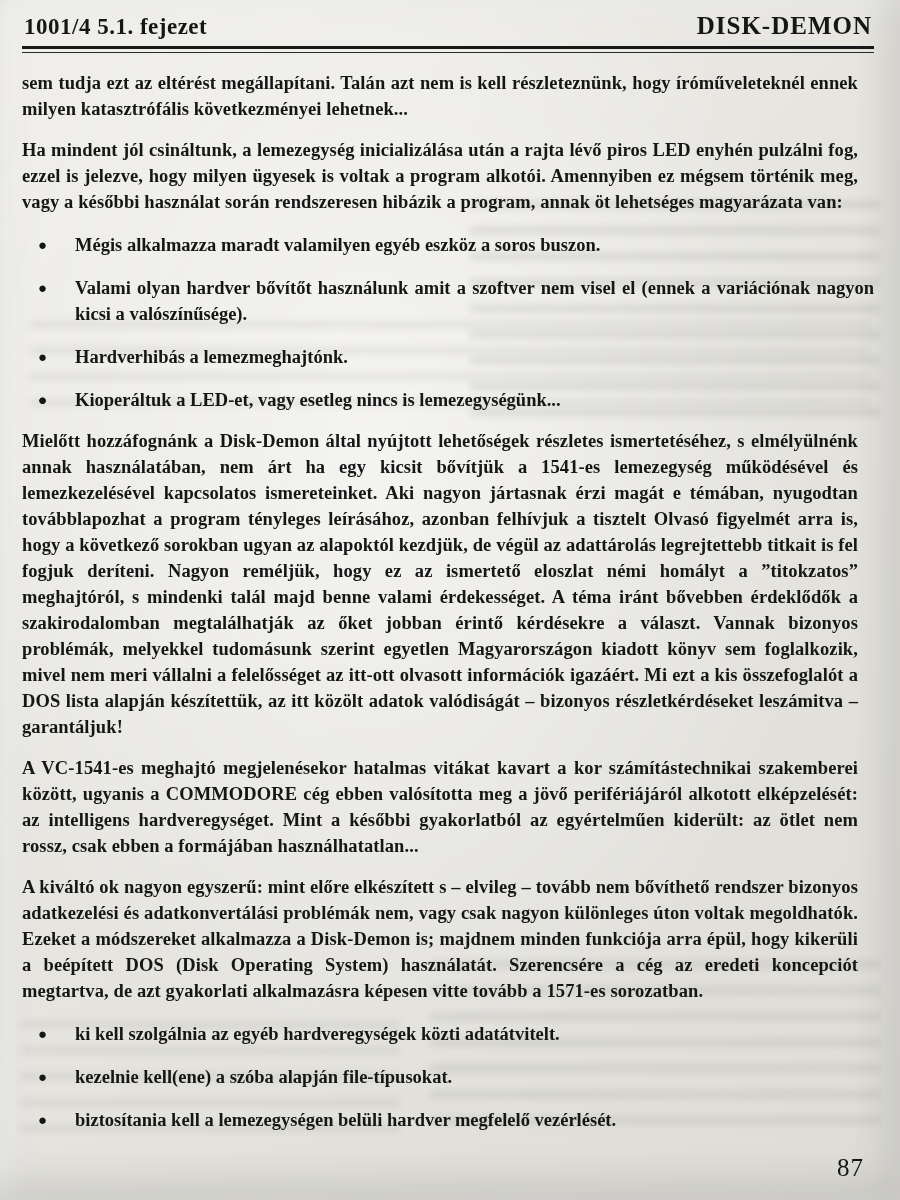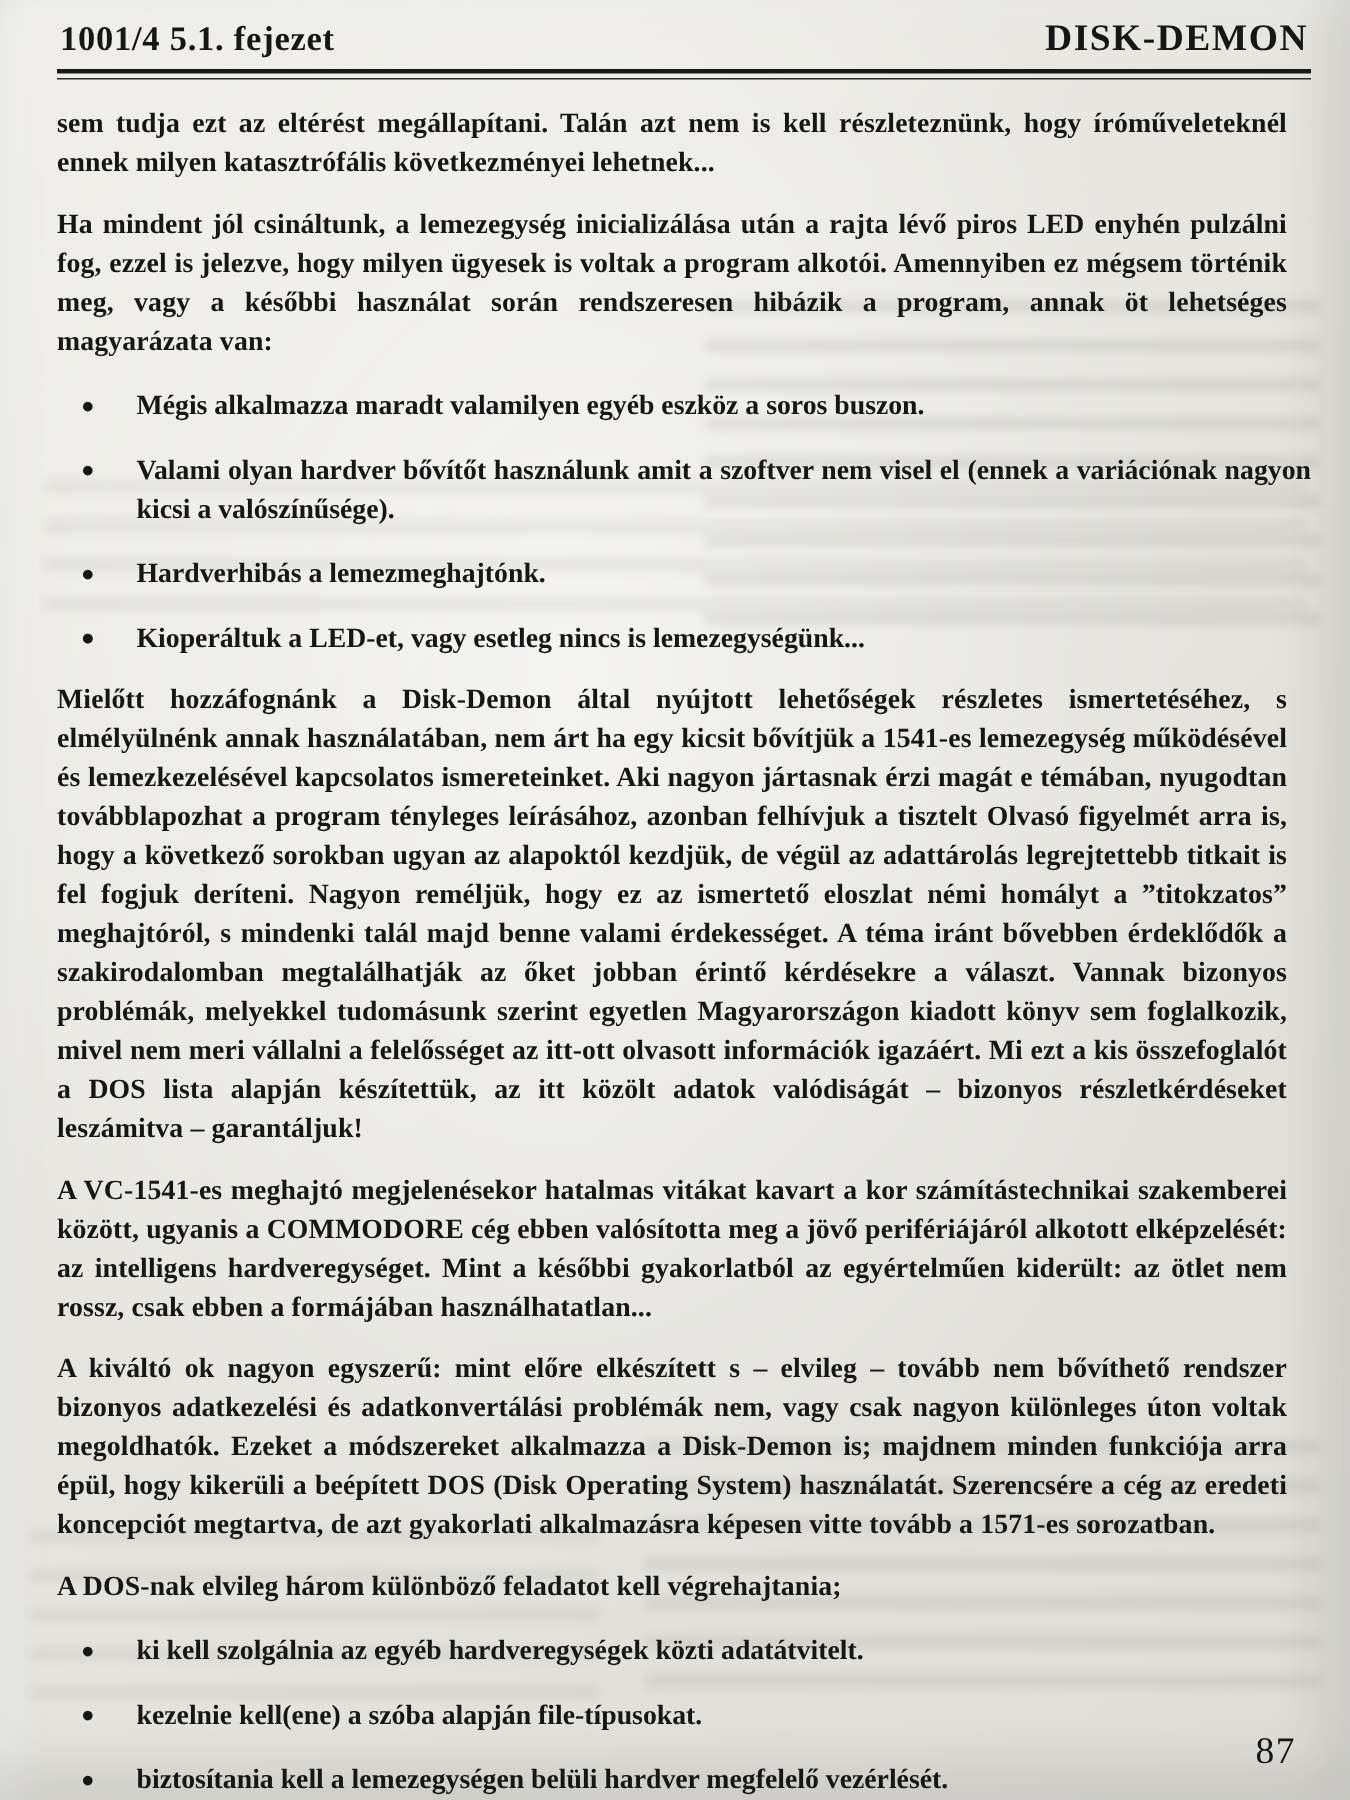--- a/index.html
+++ b/index.html
@@ -11,21 +11,21 @@
     height: 1200px;
     overflow: hidden;
     font-family: "Liberation Serif", "DejaVu Serif", serif;
     background: #b9b8b4;
   }
   .page {
     position: relative;
     width: 900px;
     height: 1200px;
     box-sizing: border-box;
-    padding: 10px 26px 0 38px;
+    padding: 10px 26px 0 22px;
     color: #161616;
     background:
       radial-gradient(ellipse at 42% 38%, rgba(255,255,255,0.55) 0%, rgba(255,255,255,0) 60%),
       linear-gradient(135deg, #f0efeb 0%, #e6e5e0 45%, #dddcd7 100%);
     box-shadow:
       inset -10px -14px 40px rgba(60,60,55,0.18),
       inset 8px 6px 26px rgba(255,255,255,0.55);
   }
   
   .artifact {
@@ -153,21 +153,20 @@
         <span>Kioperáltuk a LED-et, vagy esetleg nincs is lemezegységünk...</span>
       </li>
     </ul>
 
     <p class="para">Mielőtt hozzáfognánk a Disk-Demon által nyújtott lehetőségek részletes ismertetéséhez, s elmélyülnénk annak használatában, nem árt ha egy kicsit bővítjük a 1541-es lemezegység működésével és lemezkezelésével kapcsolatos ismereteinket. Aki nagyon jártasnak érzi magát e témában, nyugodtan továbblapozhat a program tényleges leírásához, azonban felhívjuk a tisztelt Olvasó figyelmét arra is, hogy a következő sorokban ugyan az alapoktól kezdjük, de végül az adattárolás legrejtettebb titkait is fel fogjuk deríteni. Nagyon reméljük, hogy ez az ismertető eloszlat némi homályt a ”titokzatos” meghajtóról, s mindenki talál majd benne valami érdekességet. A téma iránt bővebben érdeklődők a szakirodalomban megtalálhatják az őket jobban érintő kérdésekre a választ. Vannak bizonyos problémák, melyekkel tudomásunk szerint egyetlen Magyarországon kiadott könyv sem foglalkozik, mivel nem meri vállalni a felelősséget az itt-ott olvasott információk igazáért. Mi ezt a kis összefoglalót a DOS lista alapján készítettük, az itt közölt adatok valódiságát – bizonyos részletkérdéseket leszámitva – garantáljuk!</p>
 
     <p class="para">A VC-1541-es meghajtó megjelenésekor hatalmas vitákat kavart a kor számítástechnikai szakemberei között, ugyanis a COMMODORE cég ebben valósította meg a jövő perifériájáról alkotott elképzelését: az intelligens hardveregységet. Mint a későbbi gyakorlatból az egyértelműen kiderült: az ötlet nem rossz, csak ebben a formájában használhatatlan...</p>
 
     <p class="para">A kiváltó ok nagyon egyszerű: mint előre elkészített s – elvileg – tovább nem bővíthető rendszer bizonyos adatkezelési és adatkonvertálási problémák nem, vagy csak nagyon különleges úton voltak megoldhatók. Ezeket a módszereket alkalmazza a Disk-Demon is; majdnem minden funkciója arra épül, hogy kikerüli a beépített DOS (Disk Operating System) használatát. Szerencsére a cég az eredeti koncepciót megtartva, de azt gyakorlati alkalmazásra képesen vitte tovább a 1571-es sorozatban.</p>
 
-    <p class="para">A DOS-nak elvileg három különböző feladatot kell végrehajtania;</p>
 
     <ul class="dotlist">
       <li>
         <span class="dot">●</span>
         <span>ki kell szolgálnia az egyéb hardveregységek közti adatátvitelt.</span>
       </li>
       <li>
         <span class="dot">●</span>
         <span>kezelnie kell(ene) a szóba alapján file-típusokat.</span>
       </li>

